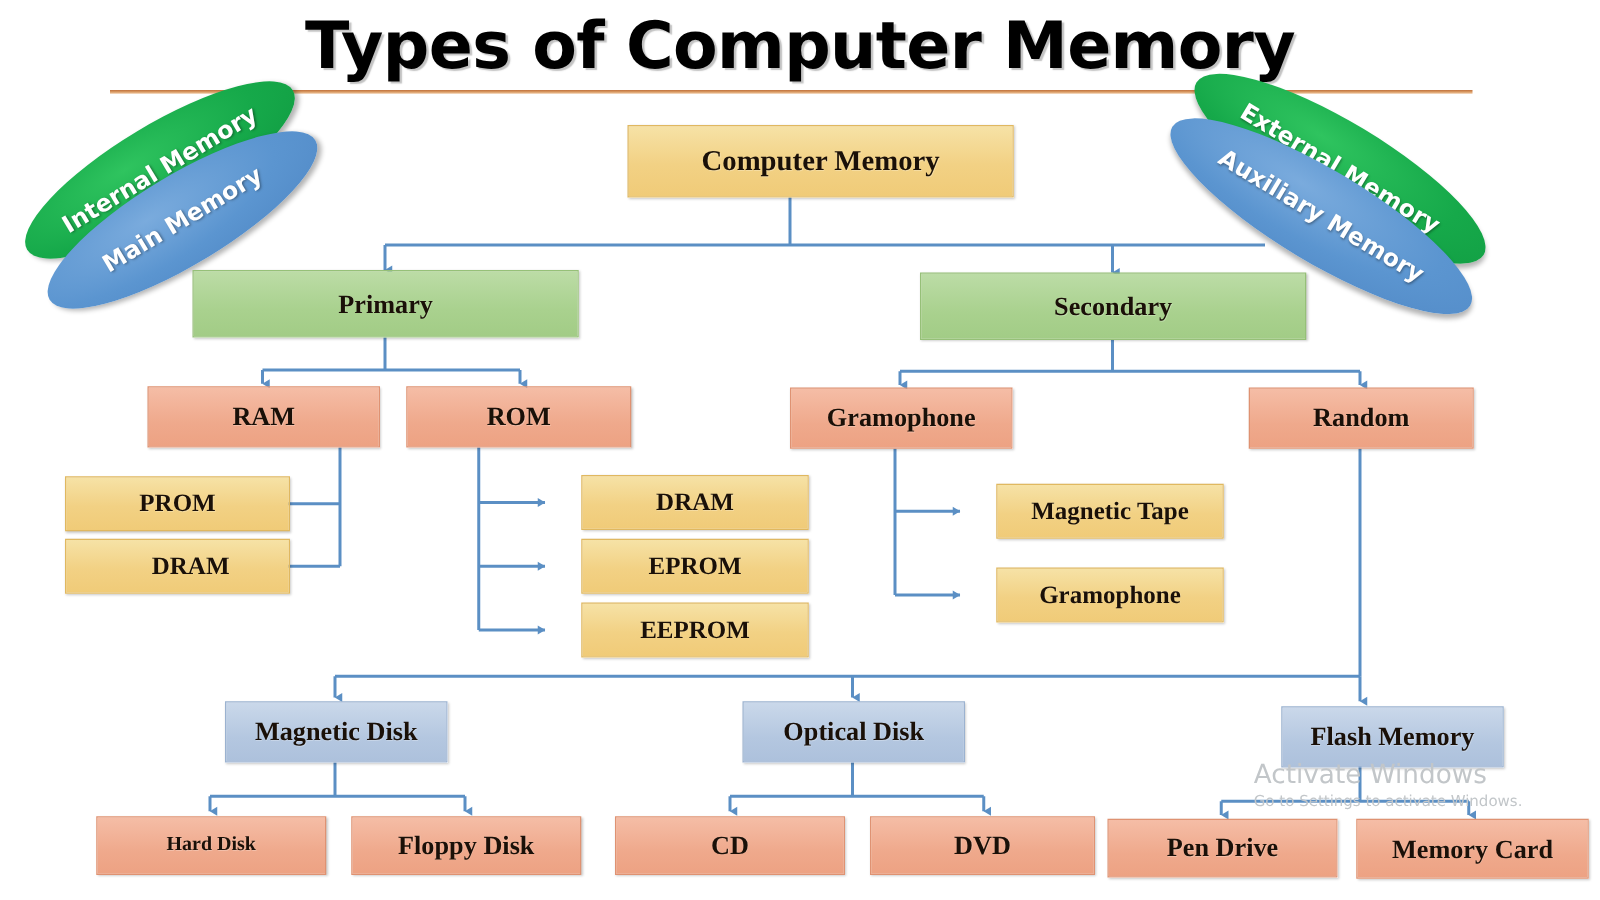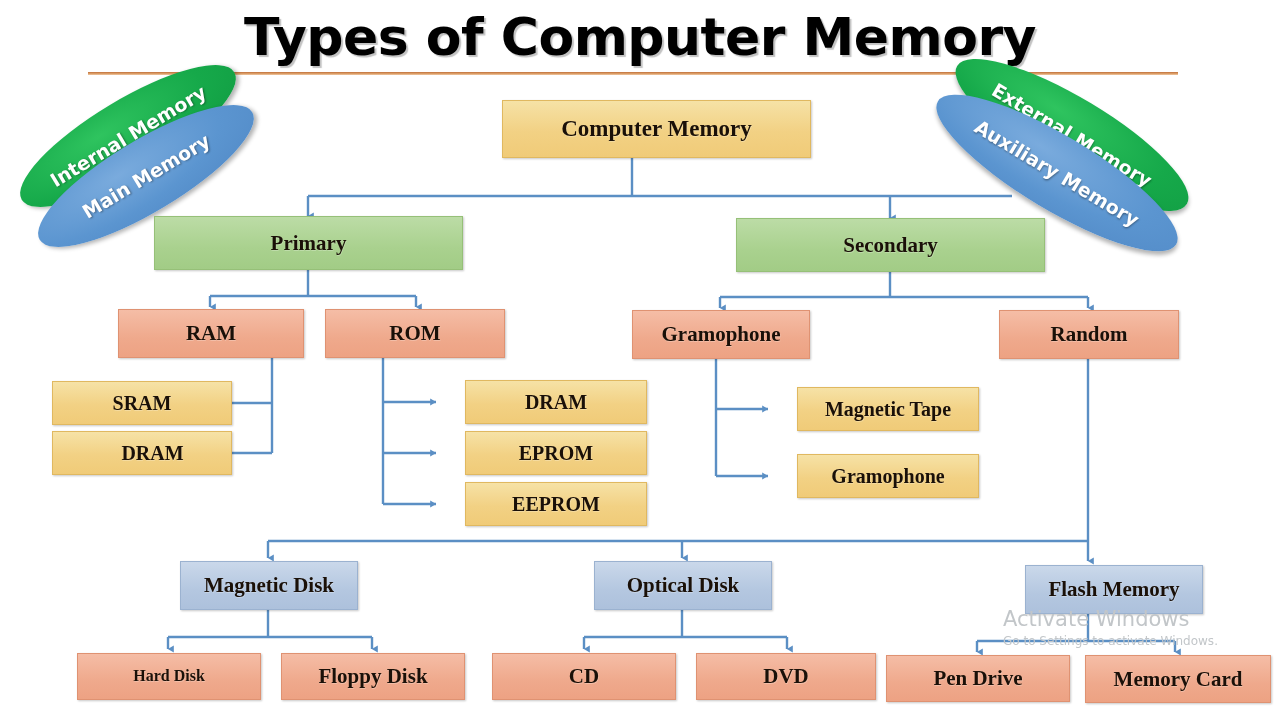--- a/index.html
+++ b/index.html
@@ -230,21 +230,21 @@
     <span>ROM</span>
   </div>
   <div class="node n-salmon" style="left:632px; top:310px; width:178px; height:49px; font-size:21px;">
     <span>Gramophone</span>
   </div>
   <div class="node n-salmon" style="left:999px; top:310px; width:180px; height:49px; font-size:21px;">
     <span>Random</span>
   </div>
 
   <div class="node n-yellow" style="left:28px; top:381px; width:180px; height:44px; font-size:20px;">
-    <span>SRAM</span>
+    <span>PROM</span>
   </div>
   <div class="node n-yellow" style="left:28px; top:431px; width:180px; height:44px; font-size:20px;padding-left:21px;">
     <span>DRAM</span>
   </div>
 
   <div class="node n-yellow" style="left:441px; top:380px; width:182px; height:44px; font-size:20px;">
     <span>DRAM</span>
   </div>
   <div class="node n-yellow" style="left:441px; top:431px; width:182px; height:44px; font-size:20px;">
     <span>EPROM</span>

